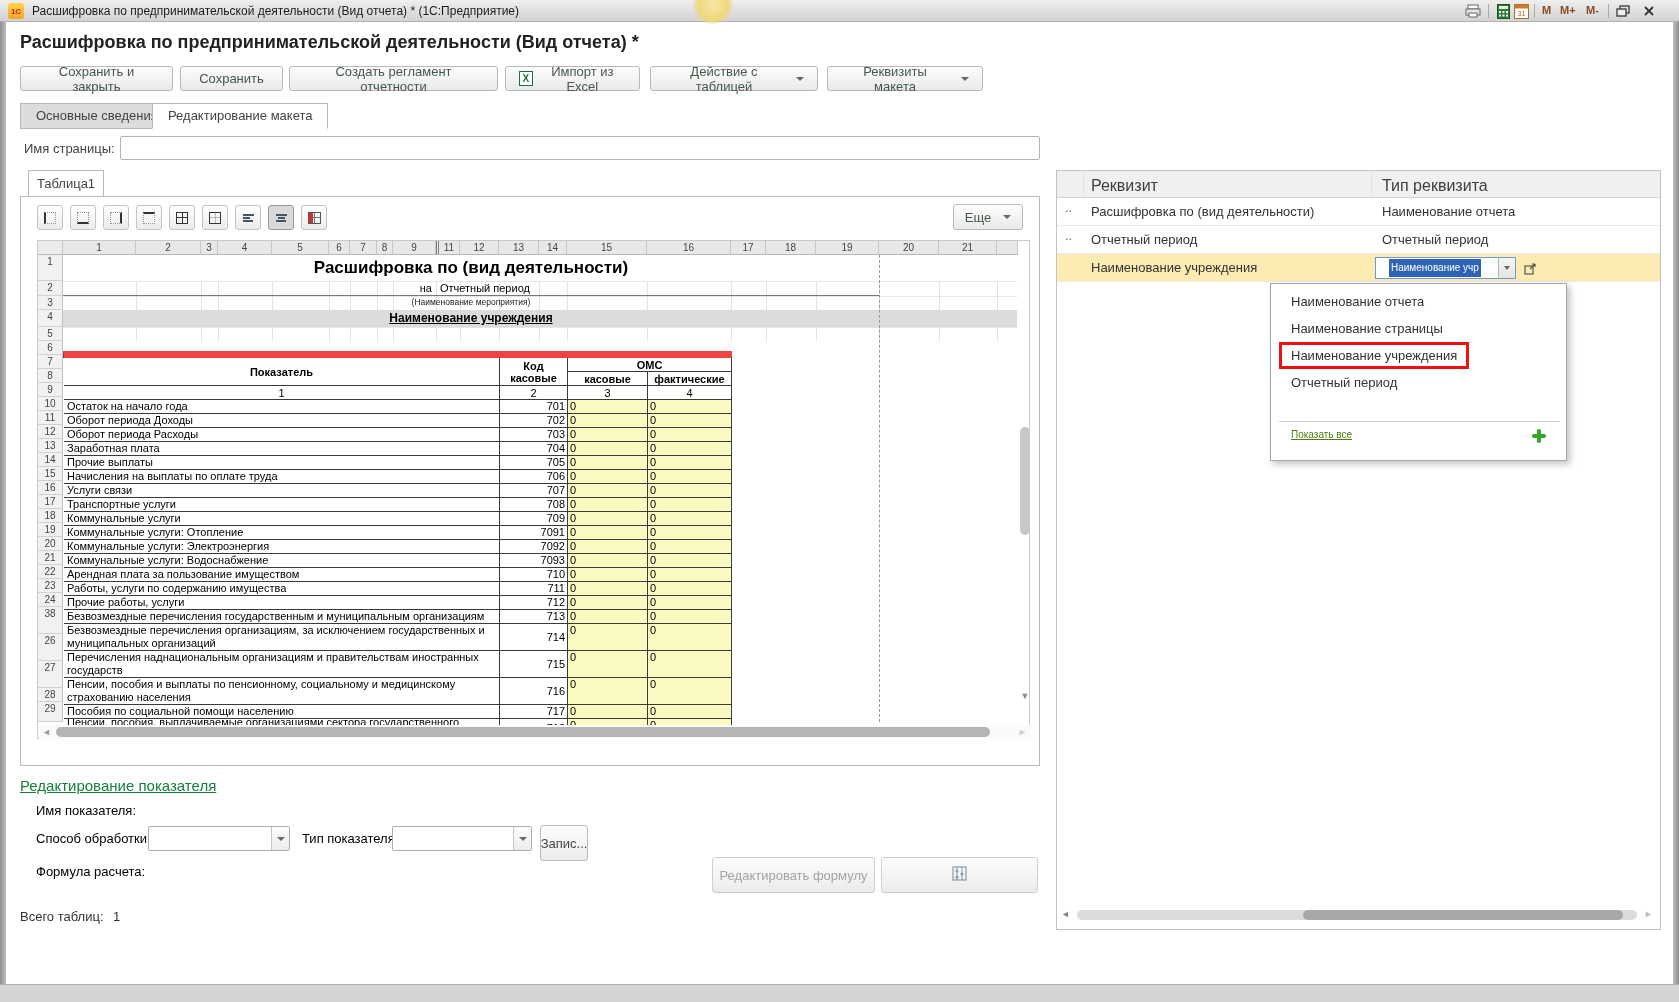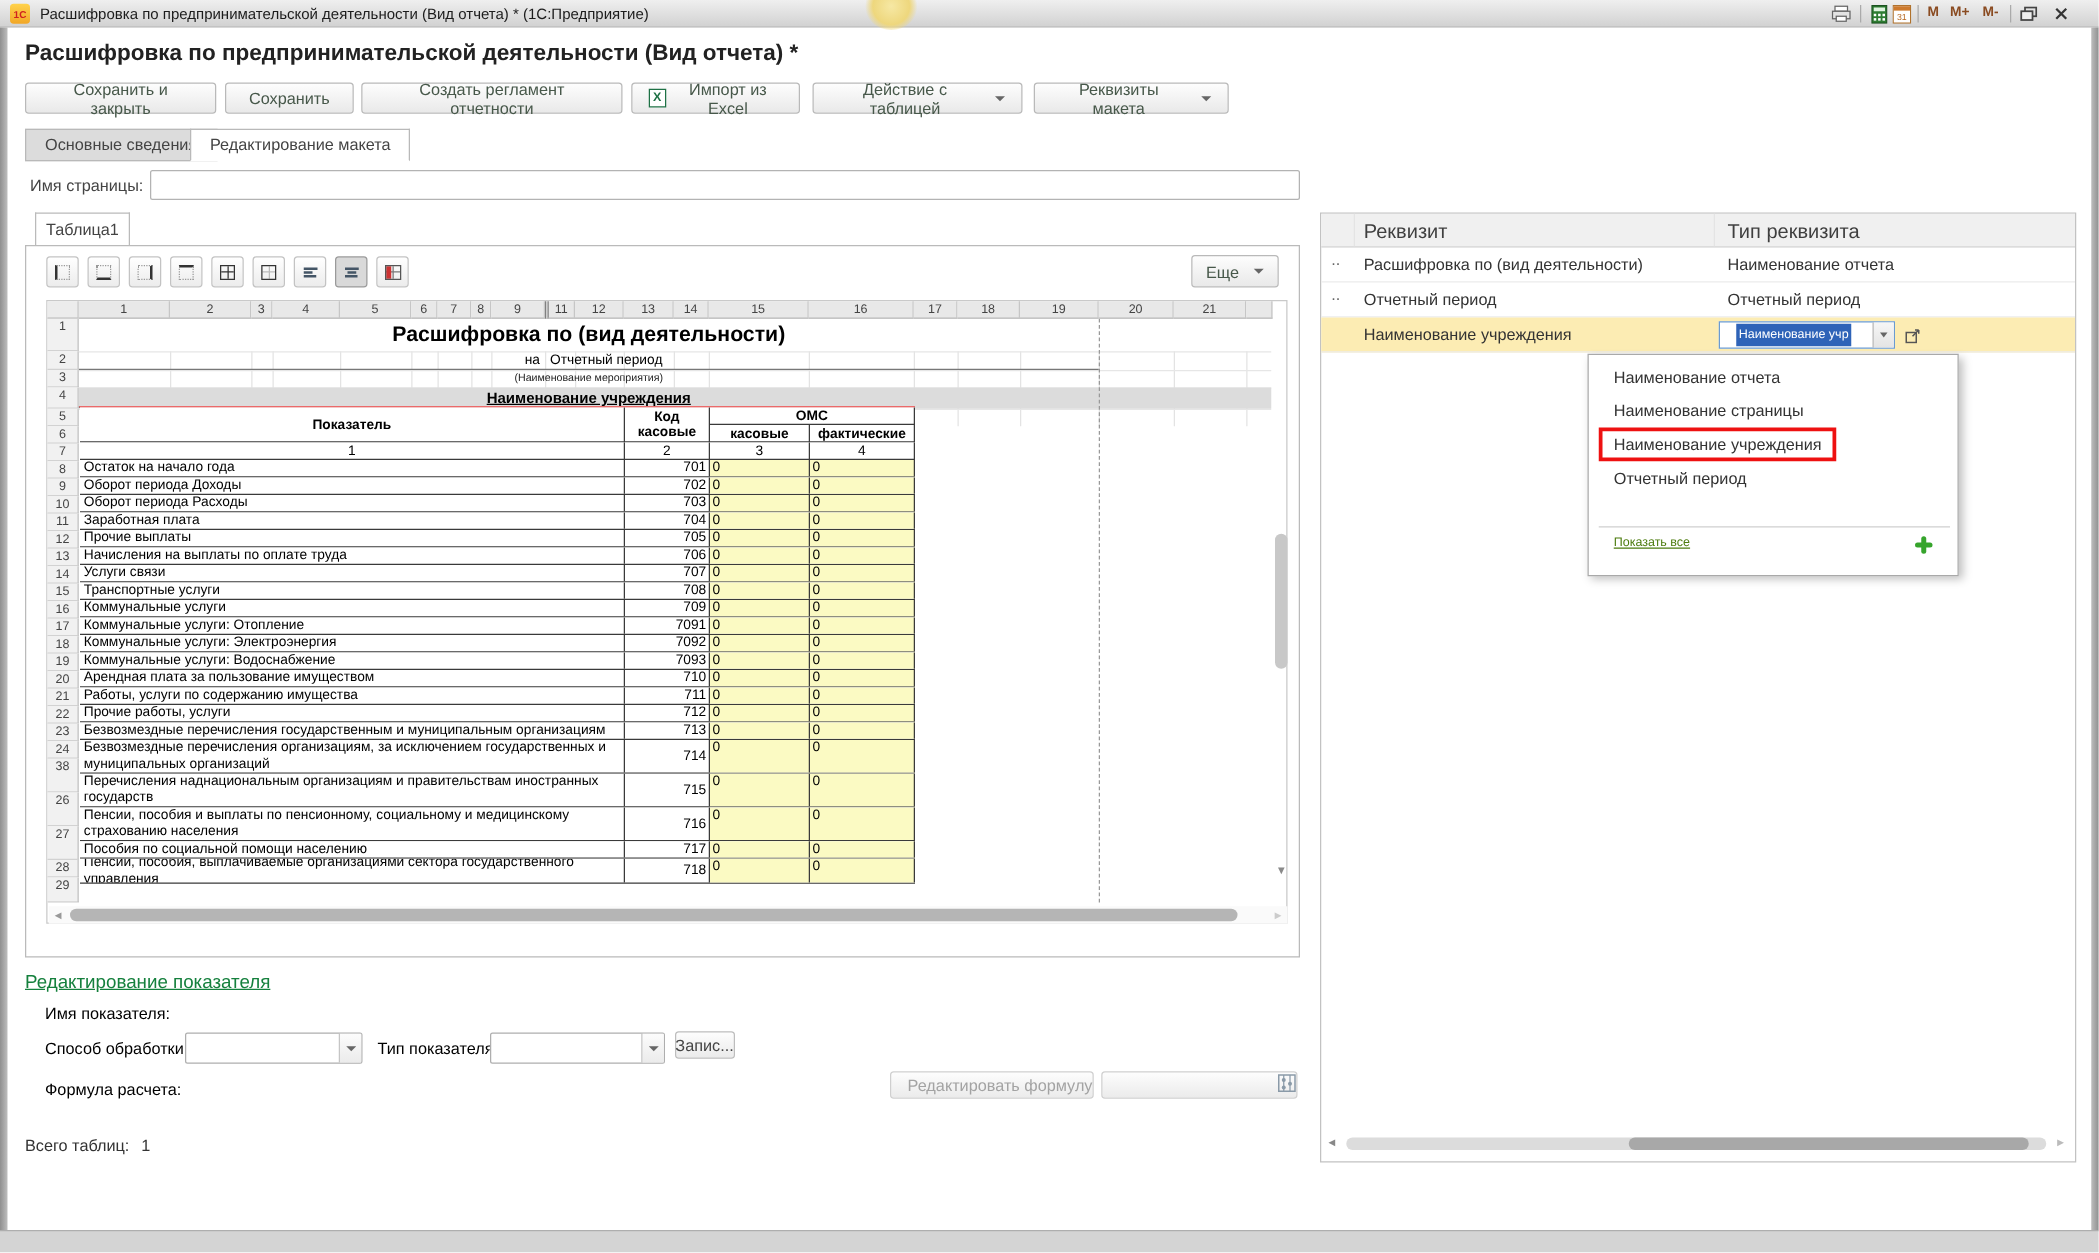--- a/index.html
+++ b/index.html
@@ -78,21 +78,21 @@
     text-align:center; line-height:26px; }
   #sh-on { left:0; top:26px; width:373px; height:15px; font-size:11px; text-align:right; padding-right:4px; line-height:15px; }
   #sh-period { left:377px; top:26px; width:300px; height:15px; font-size:11px; line-height:15px; }
   #sh-underline { left:0; top:40px; width:816px; height:1px; background:#777; }
   #sh-event { left:0; top:41px; width:816px; height:14px; font-size:8.5px; color:#222; text-align:center; line-height:13px; }
   #sh-org { left:0; top:55px; width:954px; height:17px; background:#dcdcdc; }
   #sh-org span { display:block; width:816px; text-align:center; font-size:12px; font-weight:bold;
     text-decoration:underline; line-height:17px; }
   #page-break { left:816px; top:0; height:467px; width:0; border-left:1px dashed #999; }
 
-  #omstable { left:0; top:70px; width:669px; border-left:1px solid #3a3a3a; border-top:1px solid #ef4444; }
+  #omstable { left:0; top:96px; width:669px; border-left:1px solid #3a3a3a; border-top:7px solid #ef4444; }
   .hcell { position:absolute; border-right:1px solid #3a3a3a; border-bottom:1px solid #3a3a3a;
     font-size:11px; font-weight:bold; text-align:center; background:#fff;
     display:flex; align-items:center; justify-content:center; }
   .ncell { font-weight:normal; }
   #datarows { position:absolute; left:0; top:42px; width:668px; }
   .drow { display:flex; border-bottom:1px solid #3a3a3a; background:#fff; }
   .drow > div { border-right:1px solid #3a3a3a; overflow:hidden; }
   .dname { width:436px; font-size:11px; line-height:13px; padding:0 3px; display:flex; align-items:center; }
   .dcode { width:68px; font-size:11px; line-height:13px; text-align:right; padding:0 2px;
     display:flex; align-items:center; justify-content:flex-end; }
@@ -106,23 +106,23 @@
   #hscroll { left:1px; top:484px; width:991px; height:14px; background:#fafafa; }
   .arr { position:absolute; font-size:9px; color:#999; line-height:14px; }
   #hscroll-thumb { position:absolute; left:17px; top:2px; width:934px; height:10px; border-radius:5px; background:#b5b5b5; }
 
   
   #edit-link { left:20px; top:777px; font-size:15px; color:#15803d; text-decoration:underline; }
   .lbl { position:absolute; font-size:13px; color:#000000; }
   .combo { position:absolute; height:25px; border:1px solid #aeaeae; border-radius:2px; background:#fff; }
   .combo .cbtn { position:absolute; right:0; top:0; width:18px; height:23px; border-left:1px solid #c5c5c5;
     background:linear-gradient(#fcfcfc,#ebebeb); display:flex; align-items:center; justify-content:center; }
-  .btn2 { position:absolute; height:22px; border:1px solid #bdbdbd; border-radius:3px;
+  .btn2 { position:absolute; height:36px; border:1px solid #bdbdbd; border-radius:3px;
     background:linear-gradient(#fdfdfd,#ebebeb); font-size:13px; color:#444;
-    display:flex; align-items:center; justify-content:flex-end; }
+    display:flex; align-items:center; justify-content:center; }
   .btn2.disabled { color:#a3a3a3; border-color:#cfcfcf; }
   #status-label { left:20px; top:909px; font-size:13px; color:#333; }
   #status-value { left:113px; top:909px; font-size:13px; color:#333; }
 
   
   #rpanel { left:1056px; top:170px; width:605px; height:760px; border:1px solid #c2c2c2; background:#fff; }
   #rp-head { position:absolute; left:0; top:0; width:603px; height:27px; background:#f0f0f0; border-bottom:1px solid #d5d5d5; }
   .rp-col1-line { position:absolute; left:26px; top:0; bottom:0; width:1px; background:#e4e4e4; }
   .rp-col2-line { position:absolute; left:314px; top:0; bottom:0; width:1px; background:#e4e4e4; }
   .rp-row { position:absolute; left:0; width:603px; height:28px; border-bottom:1px solid #ebebeb; font-size:13px; color:#333; }

